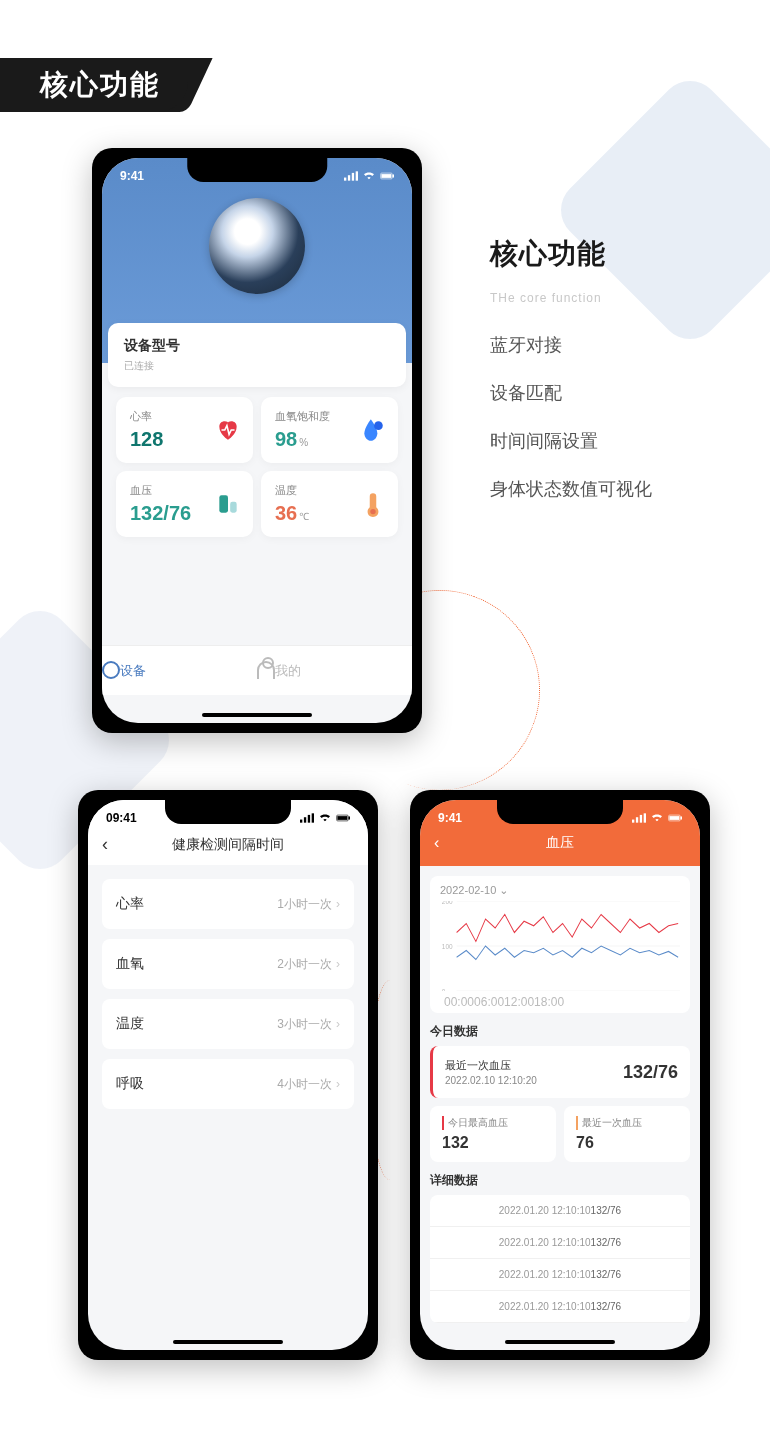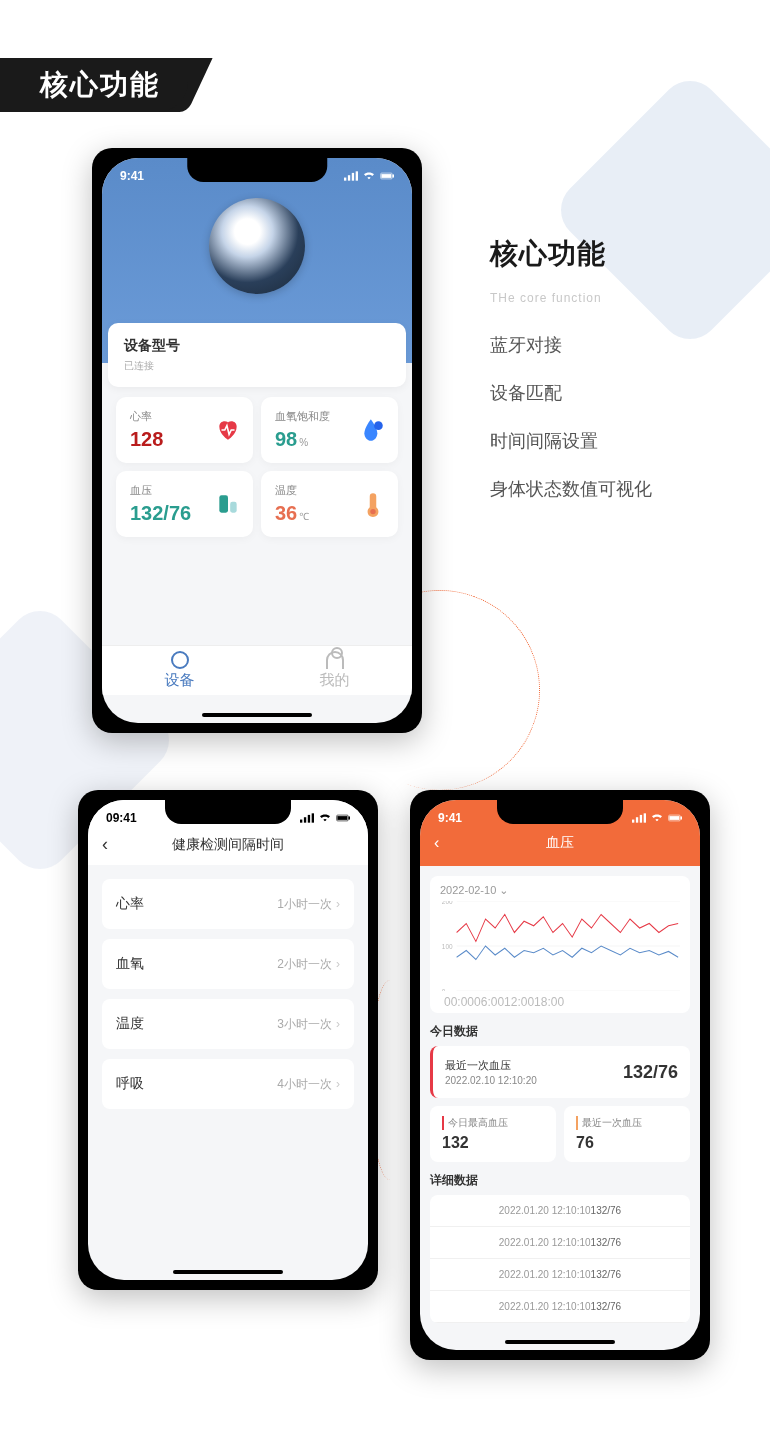--- a/index.html
+++ b/index.html
@@ -30,33 +30,33 @@
 .avatar{width:96px;height:96px;border-radius:50%;background:radial-gradient(circle at 40% 35%,#fff 15%,#c5d4e8 30%,#2a3f5a 60%,#1a2838 100%);margin:10px auto 0;box-shadow:0 2px 8px rgba(0,0,0,.2)}
 .device-card{background:#fff;border-radius:10px;margin:-40px 6px 10px;padding:14px 16px;position:relative;z-index:2;box-shadow:0 2px 8px rgba(0,0,0,.05)}
 .device-title{font-size:14px;font-weight:600;color:#333}
 .device-status{font-size:10px;color:#aaa;margin-top:4px}
 .metrics{display:grid;grid-template-columns:1fr 1fr;gap:8px;margin:0 14px}
 .metric{background:#fff;border-radius:10px;padding:12px 14px;position:relative;box-shadow:0 2px 8px rgba(0,0,0,.04)}
 .metric-label{font-size:11px;color:#888}
 .metric-val{font-size:20px;font-weight:600;margin-top:4px;display:flex;align-items:baseline;gap:2px}
 .metric-val small{font-size:10px;color:#999;font-weight:400}
 .metric-icon{position:absolute;right:12px;top:50%;transform:translateY(-50%);width:26px;height:26px}
-.hr-val{color:#b91c1c}
+.hr-val{color:#0f766e}
 .spo-val{color:#2a9d8f}
 .bp-val{color:#2a9d8f}
 .temp-val{color:#e76f51}
 .tabbar{position:absolute;bottom:28px;left:0;right:0;height:50px;background:#fff;display:flex;border-top:1px solid #eee}
-.tab{flex:1;display:flex;flex-direction:column;align-items:center;justify-content:center;font-size:15px;color:#bbb}
+.tab{flex:1;display:flex;align-items:center;font-size:13px;color:#bbb}
 .tab.active{color:#4a7bbf}
 .tab-ic{width:18px;height:18px;border:2px solid currentColor;border-radius:50%;margin-bottom:2px}
 .tab-ic.person{border-radius:50% 50% 0 0;border-bottom:none;position:relative}
 .tab-ic.person::before{content:"";position:absolute;width:8px;height:8px;border:2px solid currentColor;border-radius:50%;top:-6px;left:3px}
 .home-ind{position:absolute;bottom:6px;left:50%;transform:translateX(-50%);width:110px;height:4px;background:#000;border-radius:3px}
 
-.p2{left:78px;top:790px;width:300px;height:500px}
+.p2{left:78px;top:790px;width:300px;height:570px}
 .p2 .phone-inner{background:#f5f6f8}
 .p2-top{background:#fff}
 .p2-nav{display:flex;align-items:center;padding:4px 14px 10px;position:relative}
 .p2-back{font-size:18px;color:#333}
 .p2-title{position:absolute;left:50%;transform:translateX(-50%);font-size:14px;font-weight:500;color:#333}
 .p2-list{padding:14px}
 .p2-item{background:#fff;border-radius:8px;padding:16px 14px;margin-bottom:10px;display:flex;justify-content:space-between;align-items:center}
 .p2-item-l{font-size:14px;color:#333;font-weight:500}
 .p2-item-r{font-size:12px;color:#aaa;display:flex;align-items:center;gap:4px}
 .chev{color:#ccc}

